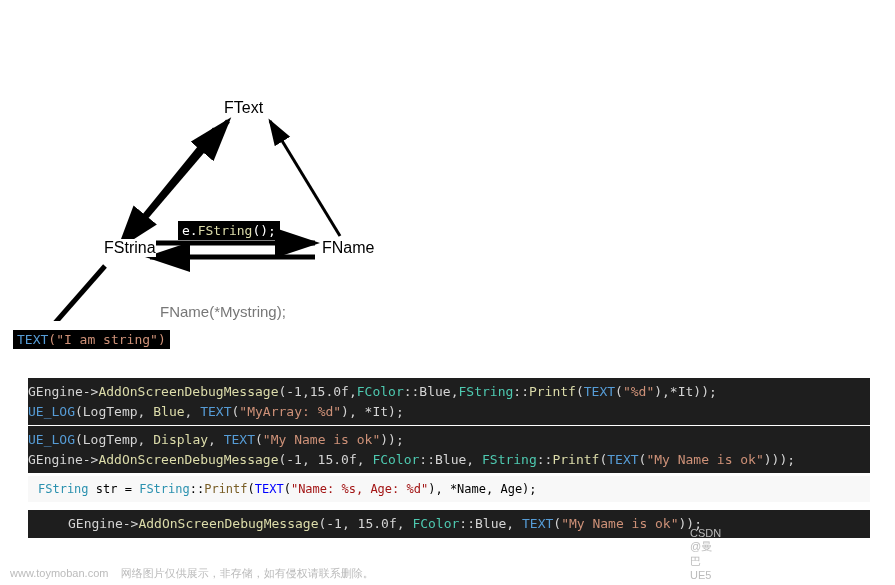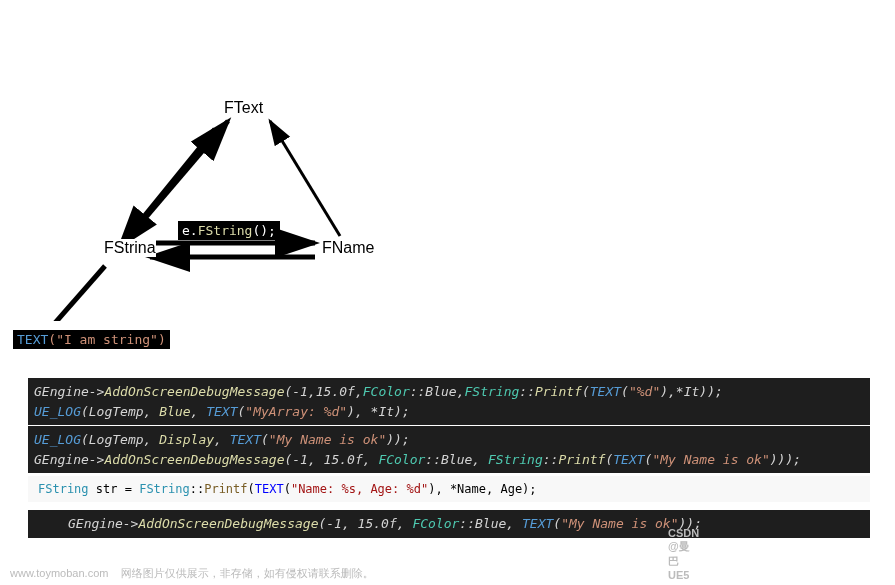--- a/index.html
+++ b/index.html
@@ -48,24 +48,23 @@
       font-size: 14px;
       color: #000;
       margin-top: 34px;
     }
     .code-block {
       position: absolute;
       background: #1e1e1e;
       color: #d4d4d4;
       font-family: "Consolas", monospace;
       font-size: 13px;
-      padding: 4px 6px;
+      padding: 4px 0;
       line-height: 1.5;
       white-space: nowrap;
-      font-style: italic;
     }
     .code-block .cyan { color: #4ec9b0; }
     .code-block .yellow { color: #dcdcaa; }
     .code-block .orange { color: #ce9178; }
     .code-block .blue { color: #569cd6; }
     .code-line-light {
       position: absolute;
       background: #f8f8f8;
       font-family: "Consolas", monospace;
       font-size: 12px;
@@ -117,20 +116,21 @@
   <div class="node-label" style="left:224px; top:78px;">FText</div>
   <div class="node-label" style="left:104px; top:218px;">FStrina</div>
   <div class="node-label" style="left:322px; top:218px;text-align:center;">FName</div>
 
 
 
   <div class="code-chip" style="left:178px; top:200px;">
     <span>e.</span><span class="yellow">FString</span><span>();</span>
   </div>
 
+  <div class="plain-text" style="left:160px; top:282px;">FName(*Mystring);</div>
 </div>
 
 <div class="code-chip" style="left:13px; top:330px;">
   <span class="blue">TEXT</span><span class="orange">("I am string")</span>
 </div>
 
 <div class="section-heading">UE LOG 自带格式化输出</div>
 
 <div class="code-block" style="left:28px; top:378px; width:842px;">
   <div>
@@ -157,14 +157,14 @@
 <div class="code-block" style="left:28px; top:510px; width:842px; padding-left:40px;">
   <div>
     <span>GEngine-&gt;</span><span class="yellow">AddOnScreenDebugMessage</span><span>(-1, 15.0f, </span><span class="cyan">FColor</span><span>::Blue, </span><span class="blue">TEXT</span><span>(</span><span class="orange">"My Name is ok"</span><span>));</span>
   </div>
 </div>
 
 <div class="footer">
   <span>www.toymoban.com</span>
   &nbsp;&nbsp;
   <span>网络图片仅供展示，非存储，如有侵权请联系删除。</span>
-  <span style="position:absolute; left:658px; bottom:0;font-weight:bold;">CSDN @曼巴UE5</span>
+  <span style="position:absolute; left:680px; bottom:0;">CSDN @曼巴UE5</span>
 </div>
 
 </body></html>

